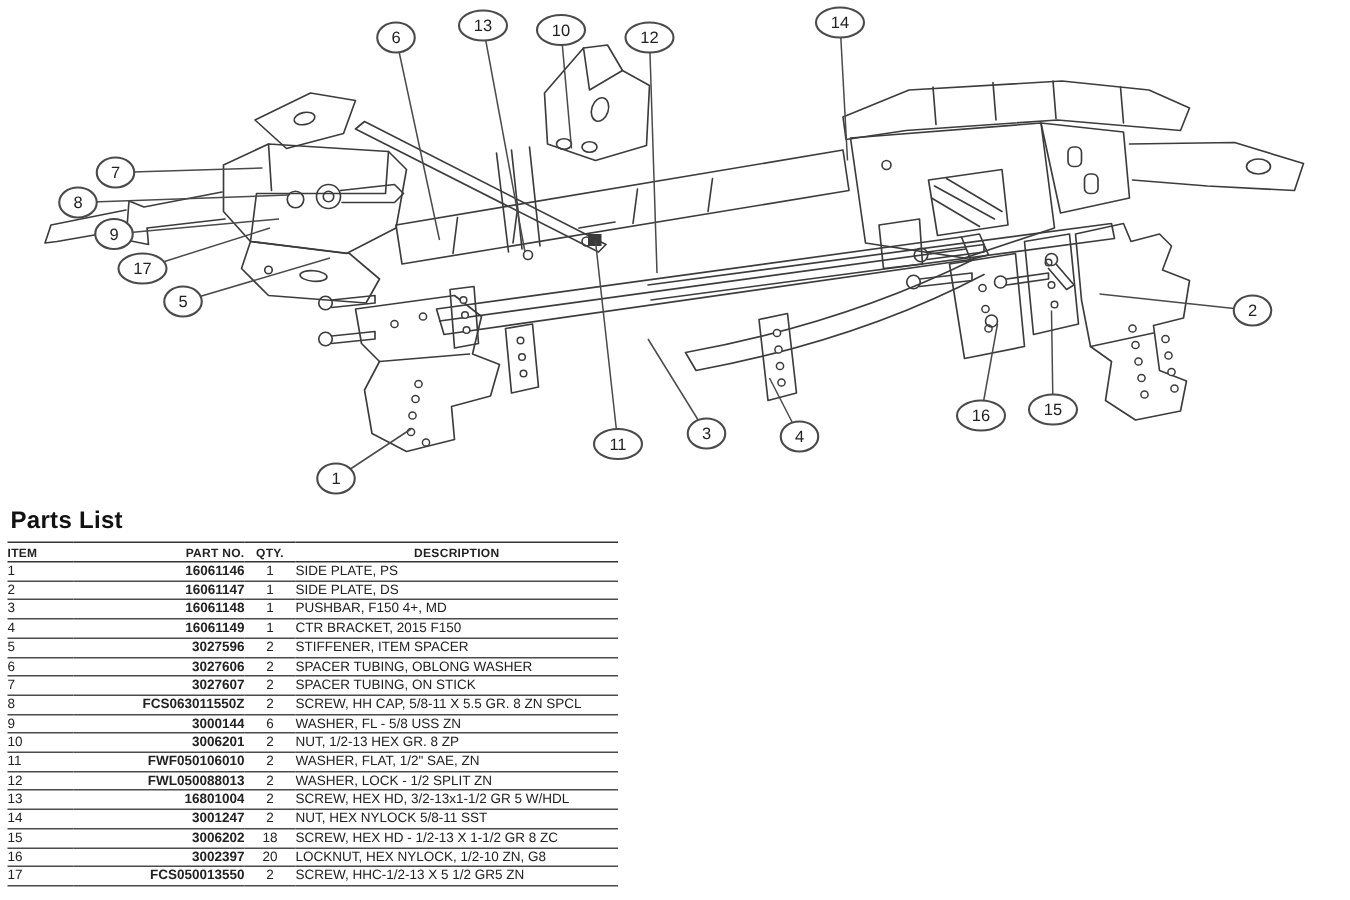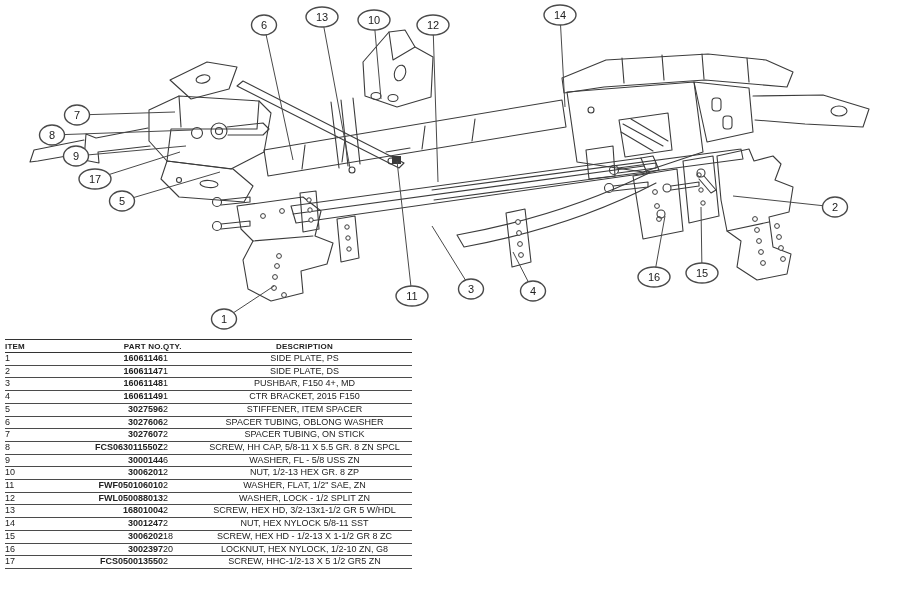--- a/index.html
+++ b/index.html
@@ -28,22 +28,22 @@
   table.parts-table th{
     font-size:8px;font-weight:bold;color:#222;height:12px;
     border-bottom:1.4px solid #333;padding:0;letter-spacing:.2px;
   }
   table.parts-table td{
     font-size:9px;color:#222;height:11.7px;line-height:11.7px;padding:0;
     border-bottom:1px solid #4b4b4b;white-space:nowrap;overflow:hidden;
   }
   .c0{width:44px;text-align:left;}
   .c1{width:114px;text-align:right;}
-  .c2{width:34px;text-align:left;}
-  .c3{text-align:center;padding-left:6px;}
+  .c2{width:34px;text-align:center;}
+  .c3{text-align:left;padding-left:6px;}
   td.c1{font-weight:bold;}
   th.c3{text-align:center;padding-left:6px;}
 </style>
 </head>
 <body>
 
 <div class="page">
 
   <div class="diagram">
     <svg width="900" height="345" viewBox="0 0 900 345">
@@ -266,20 +266,21 @@
           <ellipse cx="702" cy="273" rx="16" ry="10" class="bubble"></ellipse>
           <text x="702" y="276.8" class="bubble-num">15</text>
           <line x1="835" y1="207" x2="733" y2="196" class="leader"></line>
           <ellipse cx="835" cy="207" rx="12.5" ry="10" class="bubble"></ellipse>
           <text x="835" y="210.8" class="bubble-num">2</text>
         </g>
     </svg>
   </div>
 
   <div class="parts">
+    <h2>Parts List</h2>
     <table class="parts-table">
       <thead>
         <tr id="parts-head">
             <th class="c0">ITEM</th>
             <th class="c1">PART NO.</th>
             <th class="c2">QTY.</th>
             <th class="c3">DESCRIPTION</th>
           </tr>
       </thead>
       <tbody id="parts-body">

